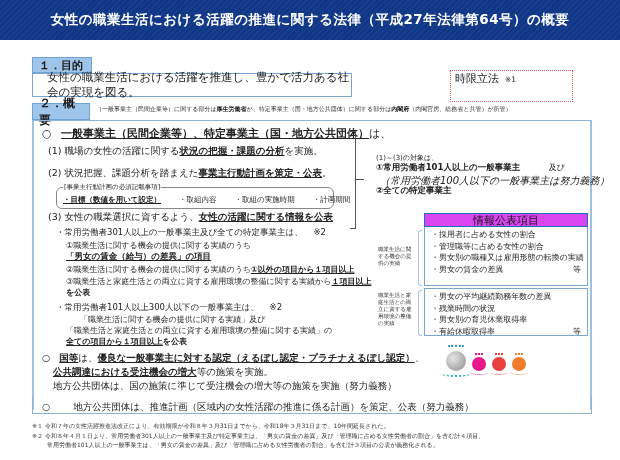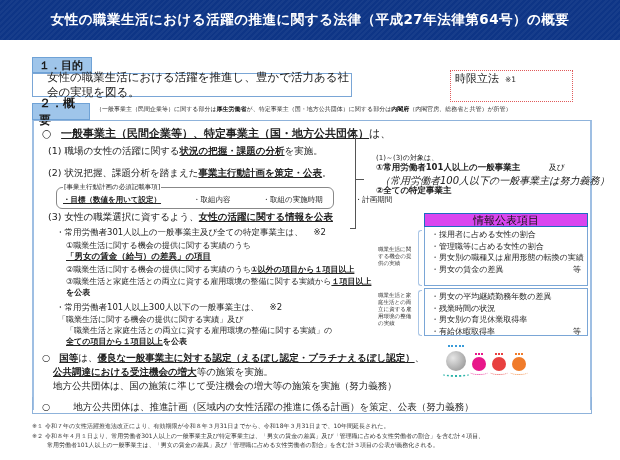--- a/index.html
+++ b/index.html
@@ -116,21 +116,21 @@
 <div class="abs small" style="left:48px; top:145px;">
   <span>(1) 職場の女性の活躍に関する</span><span class="u">状況の把握・課題の分析</span><span>を実施。</span>
 </div>
 
 <div class="abs small" style="left:48px; top:167px;">
   <span>(2) 状況把握、課題分析を踏まえた</span><span class="u">事業主行動計画を策定・公表</span><span>。</span>
 </div>
 
 <div class="req-bracket" style="left:56px; top:187px; width:278px; height:22px;"></div>
 <div class="abs" style="left:63px; top:183px; font-size:6.5px; background:#fff; padding:0 1px;">[事業主行動計画の必須記載事項]</div>
-<div class="abs" style="left:63px; top:195px; font-size:7.5px; display:flex; gap:32px;">
+<div class="abs" style="left:63px; top:195px; font-size:7.5px; display:flex; gap:18px;">
   <span class="u" style="font-weight:bold;">・目標（数値を用いて設定）</span>
   <span>・取組内容</span>
   <span>・取組の実施時期</span>
   <span>・計画期間</span>
 </div>
 
 <div class="abs small" style="left:48px; top:211px;">
   <span>(3) 女性の職業選択に資するよう、</span><span class="u">女性の活躍に関する情報を公表</span>
 </div>
 
@@ -145,21 +145,21 @@
 </div>
 <div class="abs tiny" style="left:66px; top:276px;">
   <span>③職業生活と家庭生活との両立に資する雇用環境の整備に関する実績から</span><span class="u">１項目以上</span>
 </div>
 <div class="abs tiny b" style="left:66px; top:287px;">を公表</div>
 
 <div class="abs tiny" style="left:56px; top:302px; font-size:8.5px;">
   <span>・常用労働者101人以上300人以下の一般事業主は、</span>
   <span style="margin-left:8px;">※2</span>
 </div>
-<div class="abs tiny" style="left:58px; top:314px;">「職業生活に関する機会の提供に関する実績」及び</div>
+<div class="abs tiny" style="left:80px; top:314px;">「職業生活に関する機会の提供に関する実績」及び</div>
 <div class="abs tiny" style="left:66px; top:325px;">「職業生活と家庭生活との両立に資する雇用環境の整備に関する実績」の</div>
 <div class="abs tiny" style="left:66px; top:336px;">
   <span class="u">全ての項目から１項目以上</span><span class="b">を公表</span>
 </div>
 
 <div class="brace" style="left:350px; top:131px; height:48px; border-bottom:none;"></div>
 <div class="brace" style="left:350px; top:179px; height:50px; border-top:none;"></div>
 <div class="brace-tip" style="left:356px; top:179px;"></div>
 
 <div class="abs" style="left:376px; top:153px; font-size:7px;">(1)～(3)の対象は、</div>

